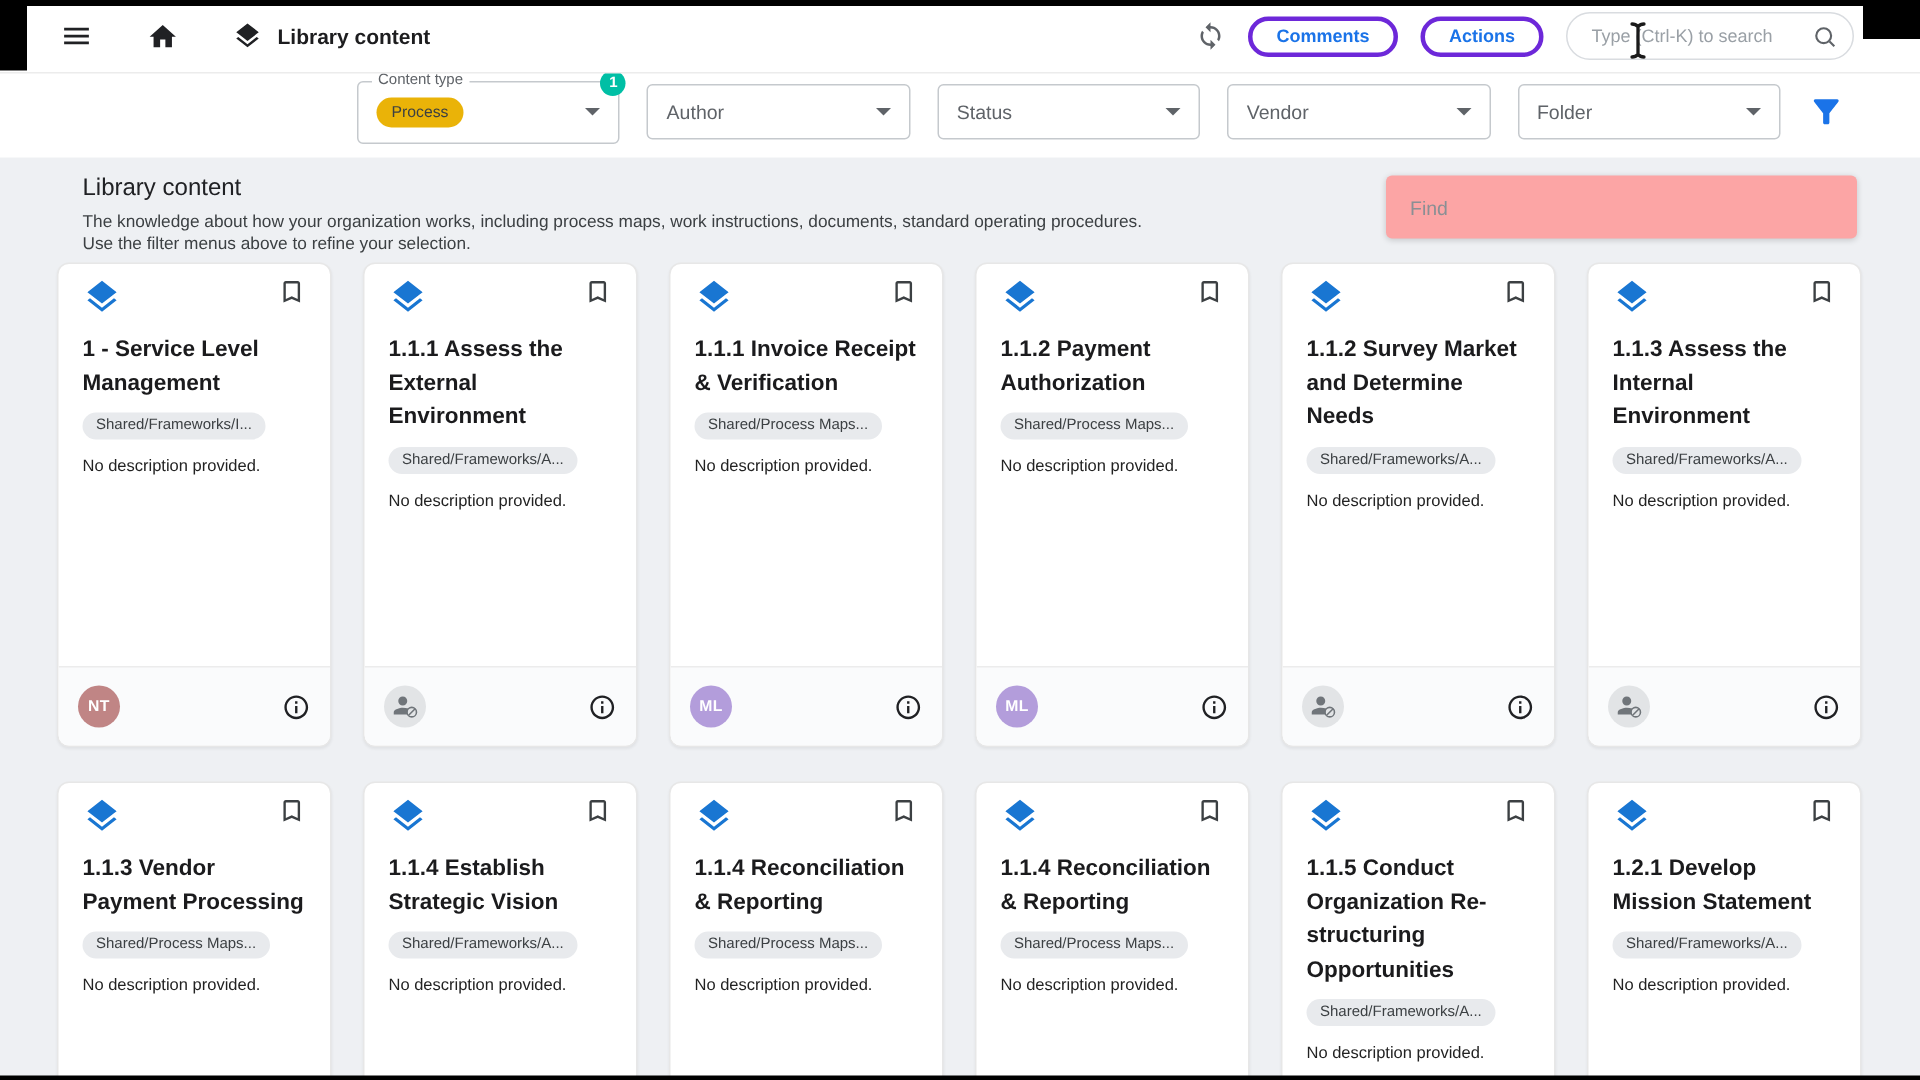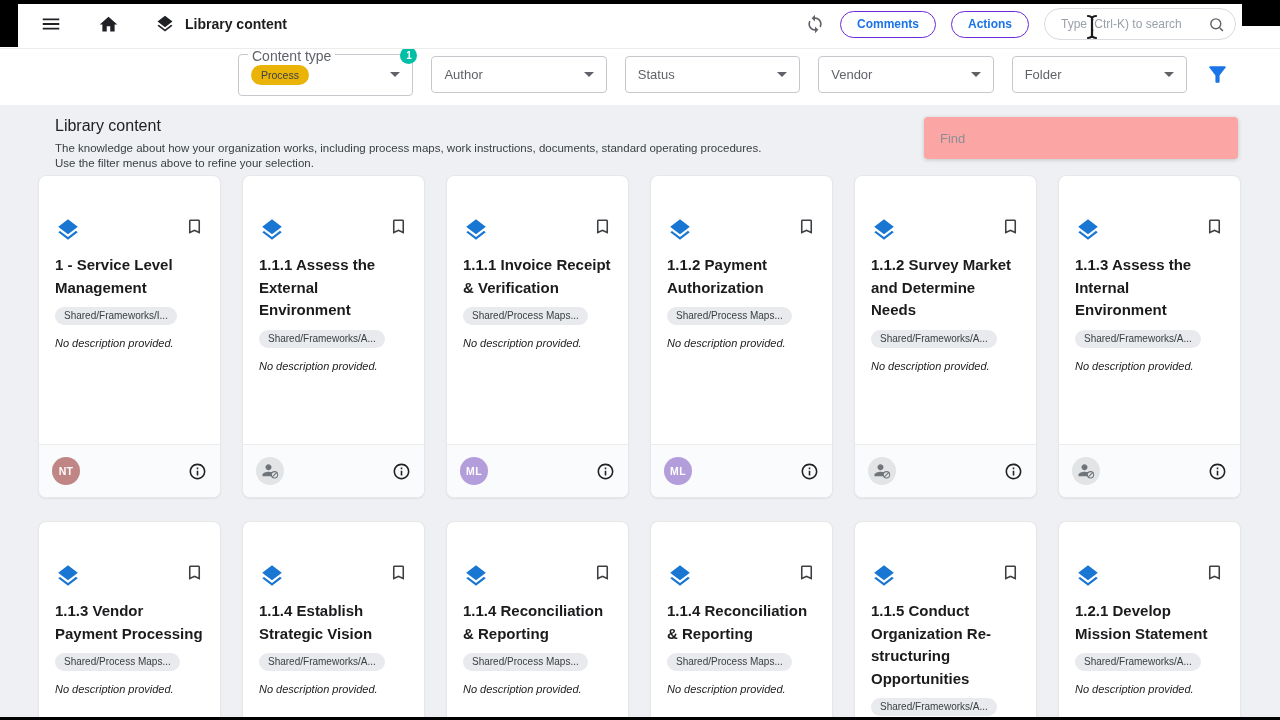--- a/index.html
+++ b/index.html
@@ -13,21 +13,21 @@
   
   .topbar {
     height:48px; background:#fff; display:flex; align-items:center;
     box-shadow:0 1px 0 #ececec; position:relative; z-index:5;
   }
   .topbar-left { display:flex; align-items:center; gap:36px; margin-left:40px; }
   .title-group { display:flex; align-items:center; gap:10px; }
   .app-title { font-size:14px; font-weight:700; color:#1d1d1f; }
   .topbar-right { margin-left:auto; display:flex; align-items:center; gap:15px; margin-right:44px; }
   .pill-btn {
-    height:27px; padding:0 16px; border-radius:14px; border:1px solid #6d28d9;
+    height:27px; padding:0 16px; border-radius:14px; border:3px solid #6d28d9;
     background:#fff; color:#1a73e8; font-size:12px; font-weight:600; font-family:inherit; cursor:pointer;
   }
   .search-pill {
     display:flex; align-items:center; width:192px; height:32px;
     border:1px solid #d9dce0; border-radius:16px; padding:0 10px 0 14px; background:#fff;
   }
   .search-pill input {
     border:none; outline:none; flex:1; min-width:0; font-size:12px; color:#333;
     font-family:inherit; background:transparent;
   }
@@ -37,21 +37,21 @@
   .filterbar {
     background:#fff; height:57px; display:flex; align-items:center;
     padding:0 50px 4px 238px; gap:18px; position:relative; z-index:4;
   }
   .select {
     position:relative; width:176px; height:37px; border:1px solid #c5c9cd; border-radius:4px;
     display:flex; align-items:center; justify-content:space-between; padding:0 12px;
     color:#5f6368; font-size:13px; cursor:pointer; background:#fff;
   }
   .select-content-type { height:42px; }
-  .float-label { position:absolute; top:-7px; left:9px; background:#fff; padding:0 4px; font-size:14px; color:#5f6368; }
+  .float-label { position:absolute; top:-7px; left:9px; background:#fff; padding:0 4px; font-size:10px; color:#5f6368; }
   .chip-process { background:#eab308; border-radius:12px; font-size:10.5px; color:#3c4043; padding:4px 10px; }
   .arrow { width:0; height:0; border-left:5px solid transparent; border-right:5px solid transparent; border-top:5px solid #5f6368; }
   .badge {
     position:absolute; top:-8px; right:-5px; width:17px; height:17px; border-radius:50%;
     background:#00bfa5; color:#fff; font-size:10px; font-weight:700;
     display:flex; align-items:center; justify-content:center;
   }
   .funnel-btn { margin-left:auto; }
 
   
@@ -68,30 +68,30 @@
 
   .card-grid {
     display:grid; grid-template-columns:repeat(6, 183px);
     gap:23px 21px; padding:4px 0 0 38px;
   }
   .card {
     background:#fff; border-radius:8px; border:1px solid #e7e7e7;
     box-shadow:0 1px 2px rgba(0,0,0,0.06);
     height:323px; display:flex; flex-direction:column; overflow:hidden;
   }
-  .card-body { padding:30px 16px 0; flex:1; overflow:hidden;margin-top:11px; }
+  .card-body { padding:9px 16px 0; flex:1; overflow:hidden; }
   .card-iconrow { display:flex; justify-content:space-between; align-items:flex-start; margin-bottom:11px; }
   .card-title { font-size:15px; font-weight:700; color:#1b1b1d; line-height:22.5px; margin:0 0 8px; }
   .folder-chip {
     display:block; width:fit-content; max-width:100%;
     overflow:hidden; text-overflow:ellipsis; white-space:nowrap;
     background:#e8eaed; color:#3c4043; font-size:10px; line-height:1;
     padding:4px 9px; border-radius:10px; margin-bottom:12px;
   }
-  .card-desc { font-size:11px; color:#222; margin:0;font-style:italic; }
+  .card-desc { font-size:11px; color:#222; margin:0; }
   .card-footer {
     height:53px; flex-shrink:0; border-top:1px solid #ececec; background:#fafbfc;
     display:flex; align-items:center; justify-content:space-between; padding:0 13px;text-align:center;
   }
   .avatar {
     width:28px; height:28px; border-radius:50%; background:#ccc;
     display:flex; align-items:center; justify-content:center;
     color:#fff; font-size:10.5px; font-weight:700; letter-spacing:.3px;
   }
   .avatar.person-off { background:#e2e4e6; }

